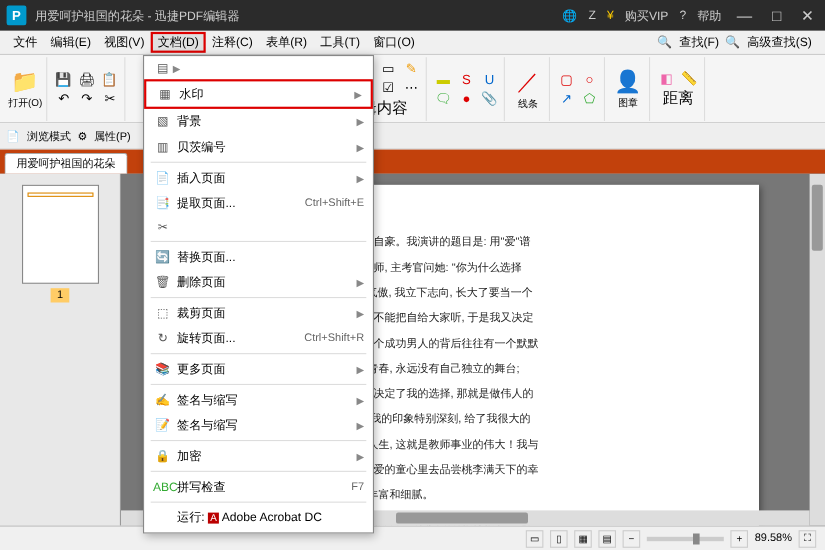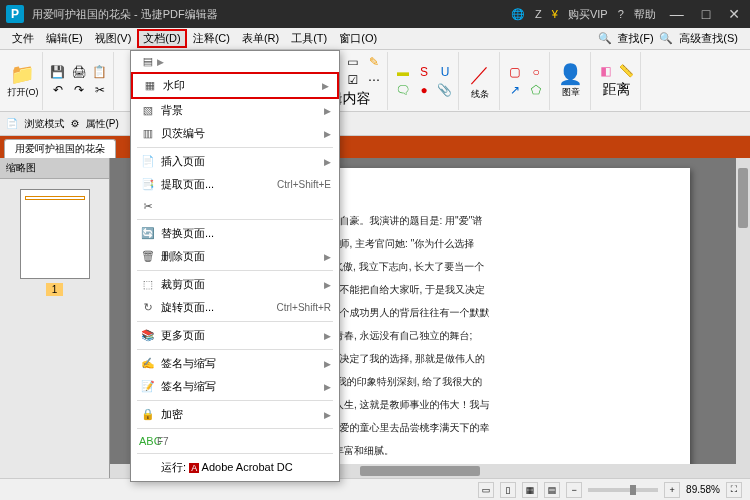--- a/index.html
+++ b/index.html
@@ -182,21 +182,20 @@
 </div>
 
 <div class="tabbar">
   <div class="tab">
     <span>用爱呵护祖国的花朵</span>
   </div>
 </div>
 
 <div class="content">
   <div class="sidepanel">
-    <div class="sh">缩略图</div>
     <div class="thumb-area">
       <div class="thumb">
         <div class="hl"></div>
       </div>
       <div class="thumb-lbl">1</div>
     </div>
   </div>
   <div class="docview">
     <div class="page">
       <p>朋友们:</p>
@@ -298,20 +297,21 @@
   </div>
   <div class="dd-sep"></div>
   <div class="dd-item">
     <span class="dd-ico">🔒</span>
     <span class="dd-txt">加密</span>
     <span class="dd-arrow">▶</span>
   </div>
   <div class="dd-sep"></div>
   <div class="dd-item">
     <span class="dd-ico" style="color:#3a3">ABC</span>
+    <span class="dd-txt">拼写检查</span>
     <span class="dd-short">F7</span>
   </div>
   <div class="dd-sep"></div>
   <div class="dd-item">
     <span class="dd-ico"></span>
     <span class="dd-txt"><span>运行:</span> <span style="background:#b00;color:#fff;padding:0 2px;font-size:9px">A</span> <span>Adobe Acrobat DC</span></span>
   </div>
 </div>
 
 <div class="statusbar">

